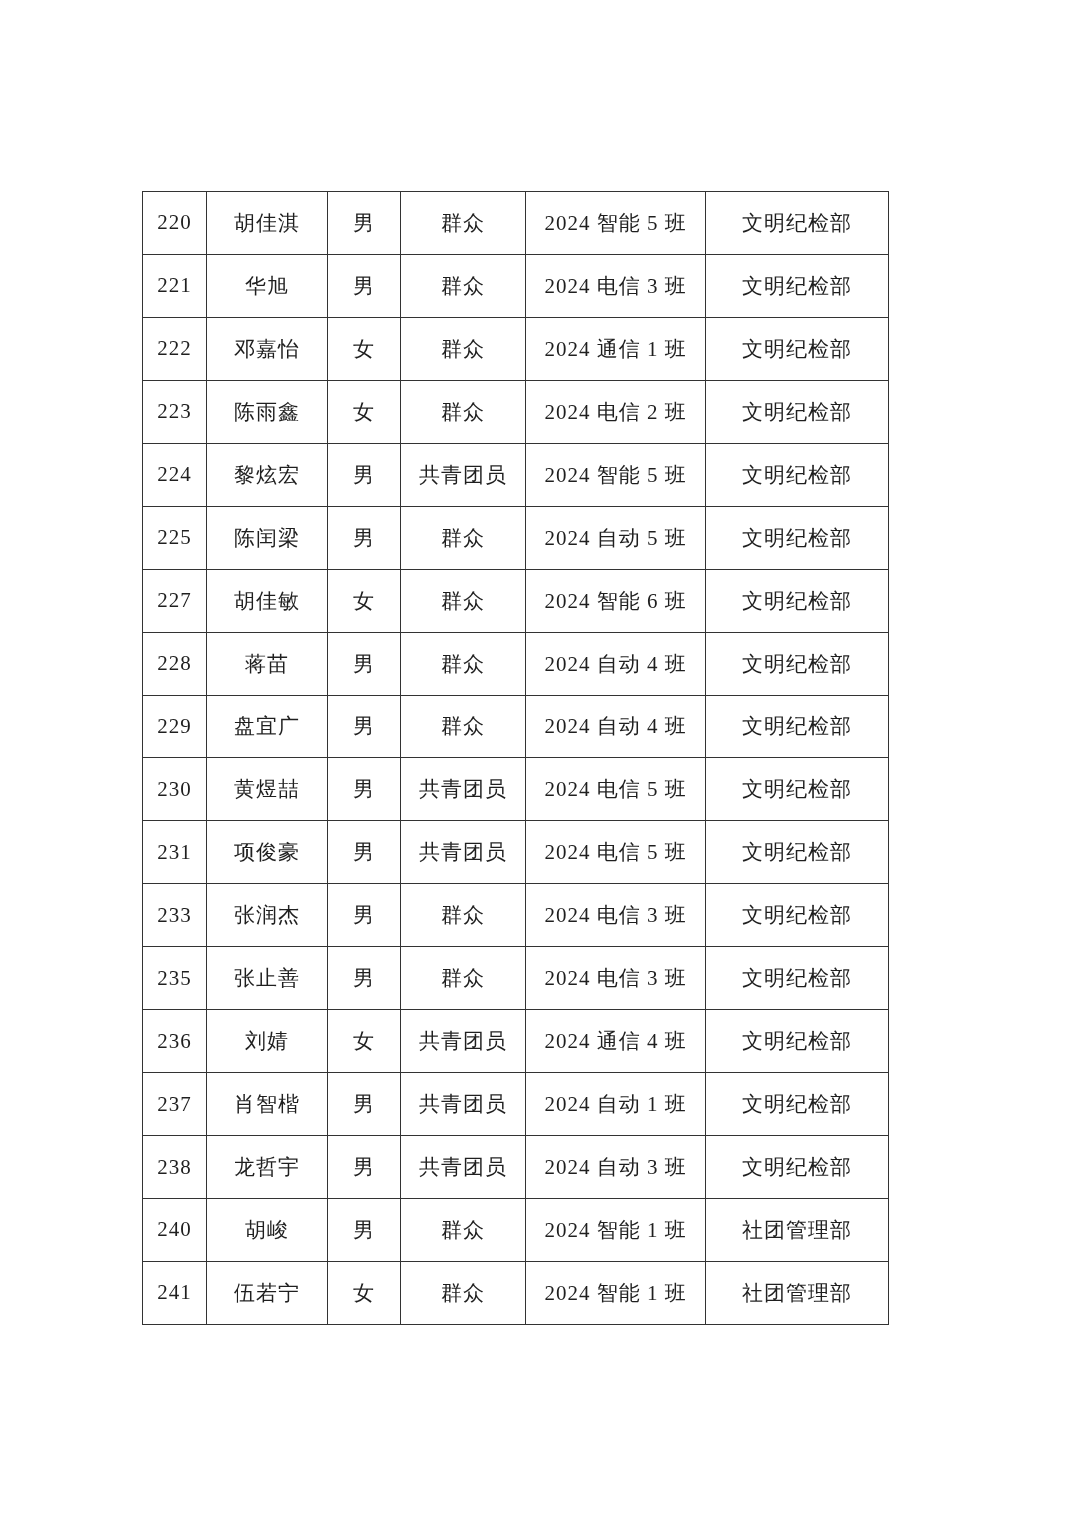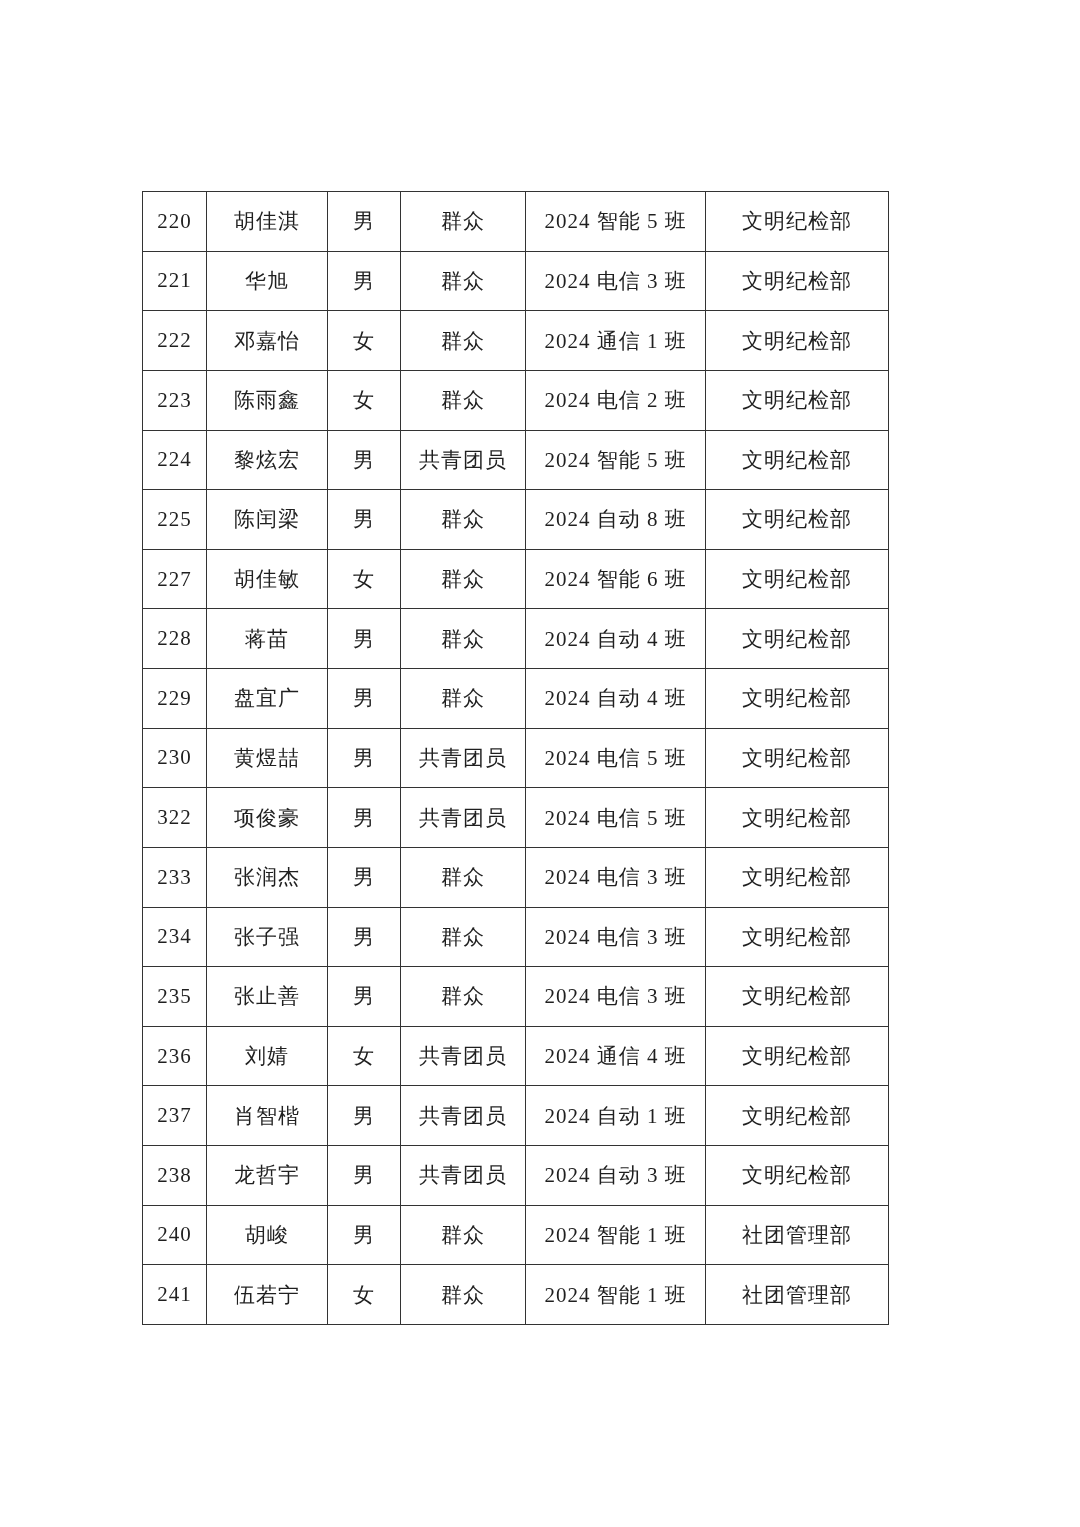--- a/index.html
+++ b/index.html
@@ -96,21 +96,21 @@
           <td>男</td>
           <td>共青团员</td>
           <td>2024 智能 5 班</td>
           <td>文明纪检部</td>
         </tr>
         <tr>
           <td>225</td>
           <td>陈闰梁</td>
           <td>男</td>
           <td>群众</td>
-          <td>2024 自动 8 班</td>
+          <td>2024 自动 5 班</td>
           <td>文明纪检部</td>
         </tr>
         <tr>
           <td>227</td>
           <td>胡佳敏</td>
           <td>女</td>
           <td>群众</td>
           <td>2024 智能 6 班</td>
           <td>文明纪检部</td>
         </tr>
@@ -132,38 +132,30 @@
         </tr>
         <tr>
           <td>230</td>
           <td>黄煜喆</td>
           <td>男</td>
           <td>共青团员</td>
           <td>2024 电信 5 班</td>
           <td>文明纪检部</td>
         </tr>
         <tr>
-          <td>322</td>
+          <td>231</td>
           <td>项俊豪</td>
           <td>男</td>
           <td>共青团员</td>
           <td>2024 电信 5 班</td>
           <td>文明纪检部</td>
         </tr>
         <tr>
           <td>233</td>
           <td>张润杰</td>
-          <td>男</td>
-          <td>群众</td>
-          <td>2024 电信 3 班</td>
-          <td>文明纪检部</td>
-        </tr>
-        <tr>
-          <td>234</td>
-          <td>张子强</td>
           <td>男</td>
           <td>群众</td>
           <td>2024 电信 3 班</td>
           <td>文明纪检部</td>
         </tr>
         <tr>
           <td>235</td>
           <td>张止善</td>
           <td>男</td>
           <td>群众</td>

